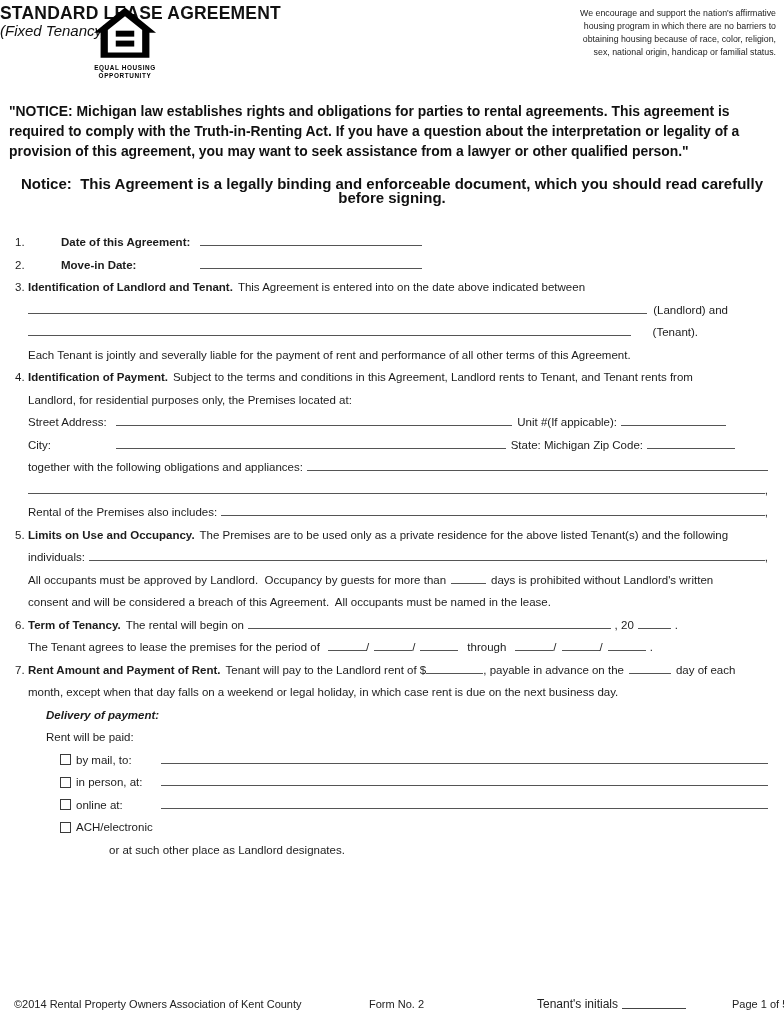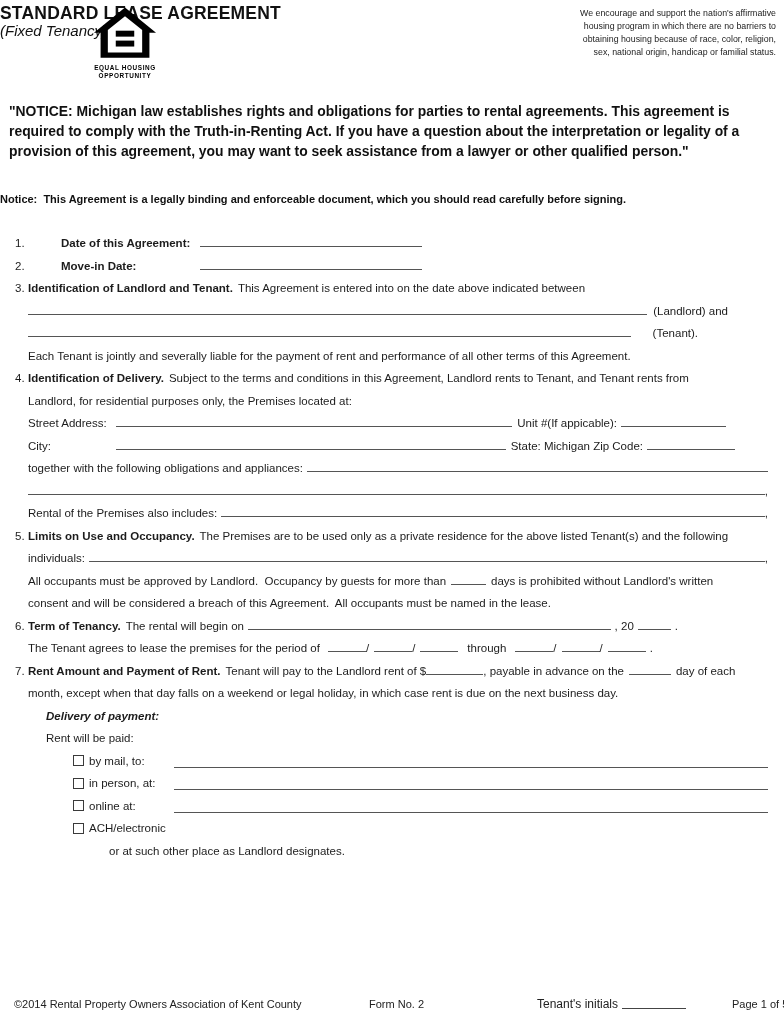--- a/index.html
+++ b/index.html
@@ -17,35 +17,35 @@
   .logo-text { font-size:6.4px; font-weight:bold; letter-spacing:0.6px; line-height:7.5px; color:#000; margin-top:2px; }
   .title-block { text-align:left; }
   .doc-title { font-size:17.5px; font-weight:bold; letter-spacing:0.2px; color:#111; }
   .doc-subtitle { font-size:15px; font-style:italic; margin-top:4px; color:#111; }
   .right-note {
     position:absolute; right:8px; top:7px; width:206px;
     font-size:8.8px; line-height:13px; text-align:right; color:#222;
   }
   
   .notice-main { margin:52px 9px 0 9px; font-size:13.9px; font-weight:bold; line-height:19.8px; color:#111; }
-  .notice-sub { margin-top:31px; text-align:left; font-size:11px; font-weight:bold; color:#111; }
+  .notice-sub { margin-top:16px; text-align:center; font-size:15px; font-weight:bold; color:#111; }
   
   .items { margin-top:30px; padding:0 16px 0 15px; }
   .row { display:flex; align-items:baseline; margin-bottom:8.5px; }
   .num { width:13px; flex:none; }
   .ind { margin-left:13px; }
   .b { font-weight:bold; }
   .bi { font-weight:bold; font-style:italic; }
   .g5 { margin-left:5px; }
   .g4 { margin-left:4px; }
   .blank { display:inline-block; border-bottom:1px solid #555; height:11px; flex:none; }
   .fill { flex:1 1 auto; }
   .lblw { width:172px; flex:none;padding-left:33px; }
   .lblw2 { width:88px; flex:none; }
-  .cb-row { margin-left:58px;align-items:flex-end; }
+  .cb-row { margin-left:45px; }
   .cb { width:11px; height:11px; border:1.2px solid #3a3a3a; background:#fff; flex:none; align-self:center; }
   .cb-label { width:85px; flex:none; margin-left:5px; }
   .cb-label-free { margin-left:5px; }
   
   .footer { position:absolute; left:0; top:997px; width:680px; height:16px; font-size:11px; color:#222; }
   .footer > * { position:absolute; white-space:nowrap; }
   .f-copy { left:14px; }
   .f-form { left:369px; }
   .f-init { left:537px; font-size:12px; }
   .f-init-blank { left:622px; top:11px; width:64px; border-bottom:1px solid #444; height:1px; }
@@ -105,21 +105,21 @@
     <div class="row ind" style="padding-right:70px;gap:16px;">
       <span class="blank fill"></span>
       <span style="margin-left:6px;">(Tenant).</span>
     </div>
     <div class="row ind">
       <span>Each Tenant is jointly and severally liable for the payment of rent and performance of all other terms of this Agreement.</span>
     </div>
 
     <div class="row">
       <span class="num">4.</span>
-      <span class="b">Identification of Delivery.</span>
+      <span class="b">Identification of Payment.</span>
       <span class="g5">Subject to the terms and conditions in this Agreement, Landlord rents to Tenant, and Tenant rents from</span>
     </div>
     <div class="row ind">
       <span>Landlord, for residential purposes only, the Premises located at:</span>
     </div>
     <div class="row ind" style="padding-right:42px;">
       <span class="lblw2">Street Address:</span>
       <span class="blank fill"></span>
       <span class="g5">Unit #(If appicable):</span>
       <span class="blank g4" style="width:105px;"></span>

